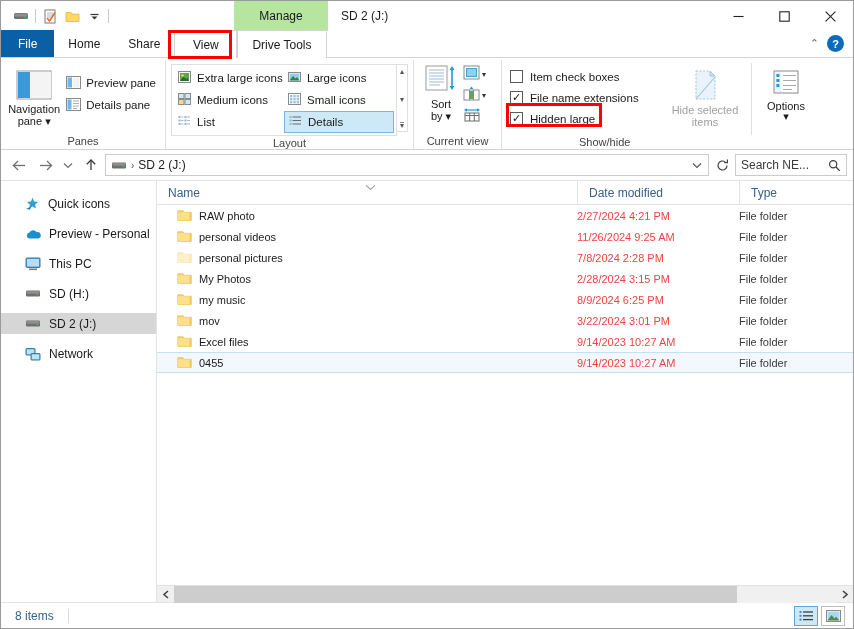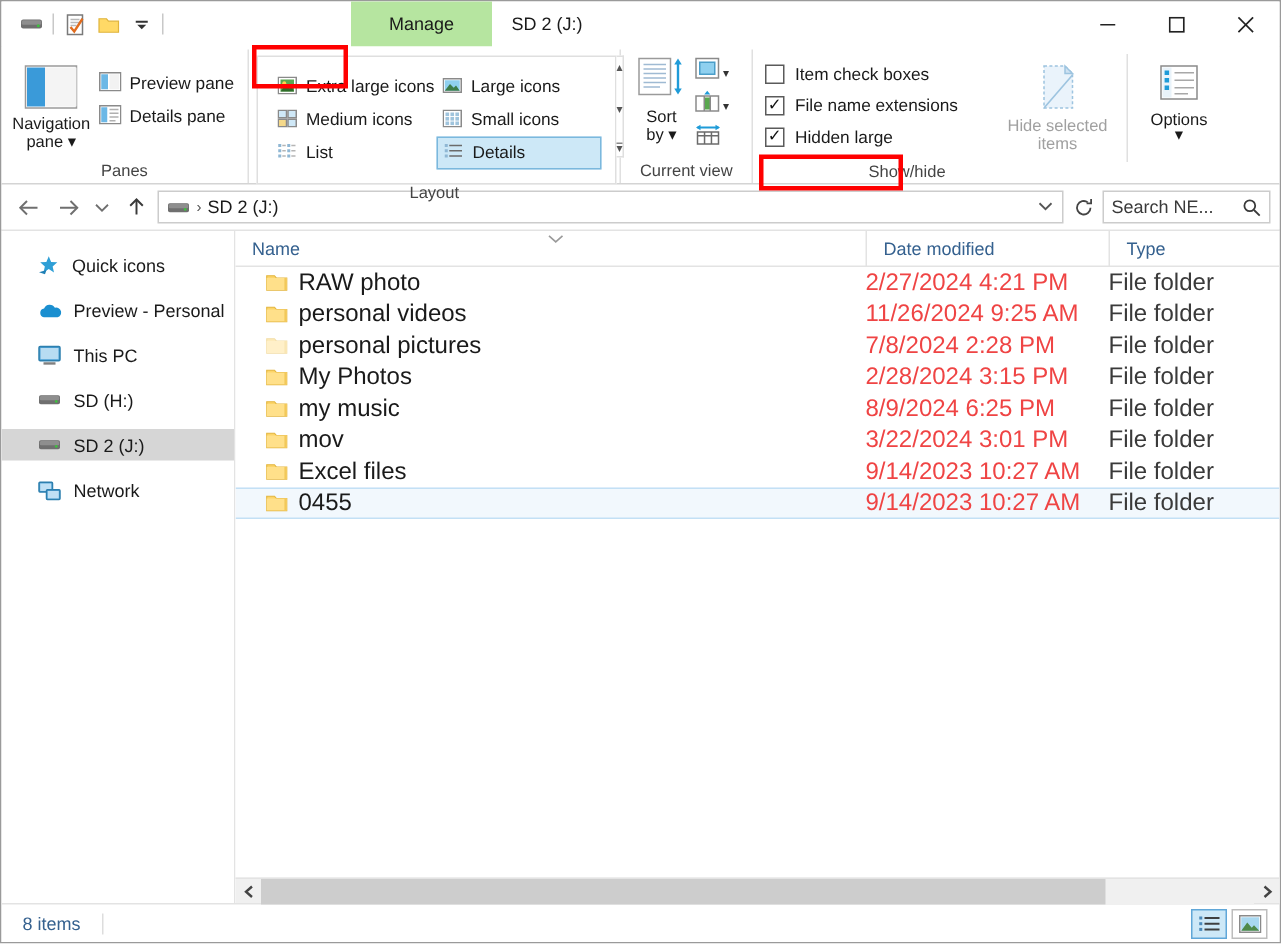--- a/index.html
+++ b/index.html
@@ -135,21 +135,21 @@
     display: flex; align-items: center; gap: 5px;
     height: 22px; padding: 0 4px;
     font-size: 11.5px; color: #1a1a1a; white-space: nowrap;
   }
   .layout-grid {
     display: grid;
     grid-template-columns: 110px 110px;
     grid-auto-rows: 22px;
     border: 1px solid #dfdfdf;
     background: #fff;
-    padding: 9px;
+    padding: 2px;
   }
   .layout-item {
     display: flex; align-items: center; gap: 6px;
     padding: 0 4px; font-size: 11.5px; color: #1a1a1a;
     white-space: nowrap;
   }
   .layout-item.selected {
     background: #cde8f7; border: 1px solid #7bb8dd;
   }
   .layout-scroll {
@@ -243,21 +243,21 @@
   .col-name { width: 420px; flex: 0 0 420px; }
   .col-date { width: 162px; flex: 0 0 162px; }
   .col-type { flex: 1; }
   .sort-arrow {
     position: absolute; left: 208px; top: 1px;
     color: #9a9a9a; font-size: 10px;
   }
   .rows { flex: 1; overflow: hidden; }
   .row {
     height: 21px; display: flex; align-items: center;
-    font-size: 16px; color: #1a1a1a;
+    font-size: 11px; color: #1a1a1a;
   }
   .row.selected {
     background: #f2f8fd;
     border-top: 1px solid #c3e0f5;
     border-bottom: 1px solid #c3e0f5;
     height: 21px;
   }
   .cell-name {
     width: 420px; flex: 0 0 420px;
     display: flex; align-items: center; gap: 7px; padding-left: 20px;
@@ -362,20 +362,41 @@
       </div>
       <div class="win-ctrl close">
         <svg width="11" height="11" viewBox="0 0 11 11">
             <line x1="0.6" y1="0.6" x2="10.4" y2="10.4" stroke="currentColor" stroke-width="1.1"></line>
             <line x1="10.4" y1="0.6" x2="0.6" y2="10.4" stroke="currentColor" stroke-width="1.1"></line>
           </svg>
       </div>
     </div>
   </div>
 
+  <div class="tabbar">
+    <div class="tab file">
+      <span>File</span>
+    </div>
+    <div class="tab">
+      <span>Home</span>
+    </div>
+    <div class="tab">
+      <span>Share</span>
+    </div>
+    <div class="tab active" style="width:63px;padding:0;">
+      <span>View</span>
+    </div>
+    <div class="tab drive-tools">
+      <span>Drive Tools</span>
+    </div>
+    <div class="tabbar-right">
+      <span class="chev-up">⌃</span>
+      <span class="help-circle">?</span>
+    </div>
+  </div>
 
   <div class="ribbon">
 
     <div class="rgroup" style="width:165px;flex:0 0 165px;">
       <div class="rgroup-body">
         <div class="bigbtn" style="padding-top:6px;">
           <span>
             <svg width="36" height="30" viewBox="0 0 36 30">
               <rect x="1" y="1" width="34" height="28" fill="#fff" stroke="#9a9a9a"></rect>
               <rect x="2" y="2" width="12" height="26" fill="#3a9ad9"></rect>

